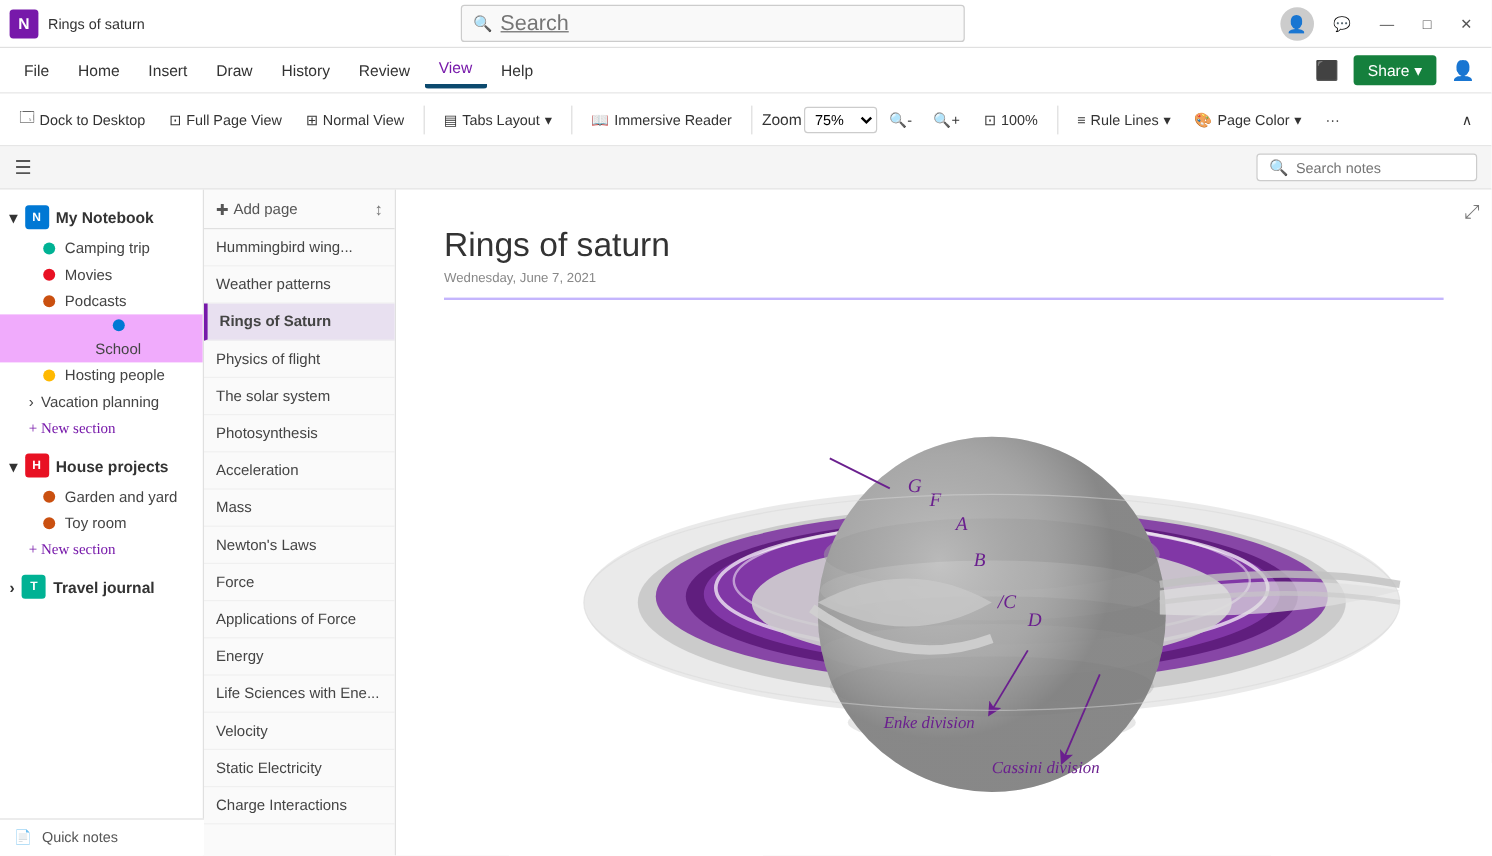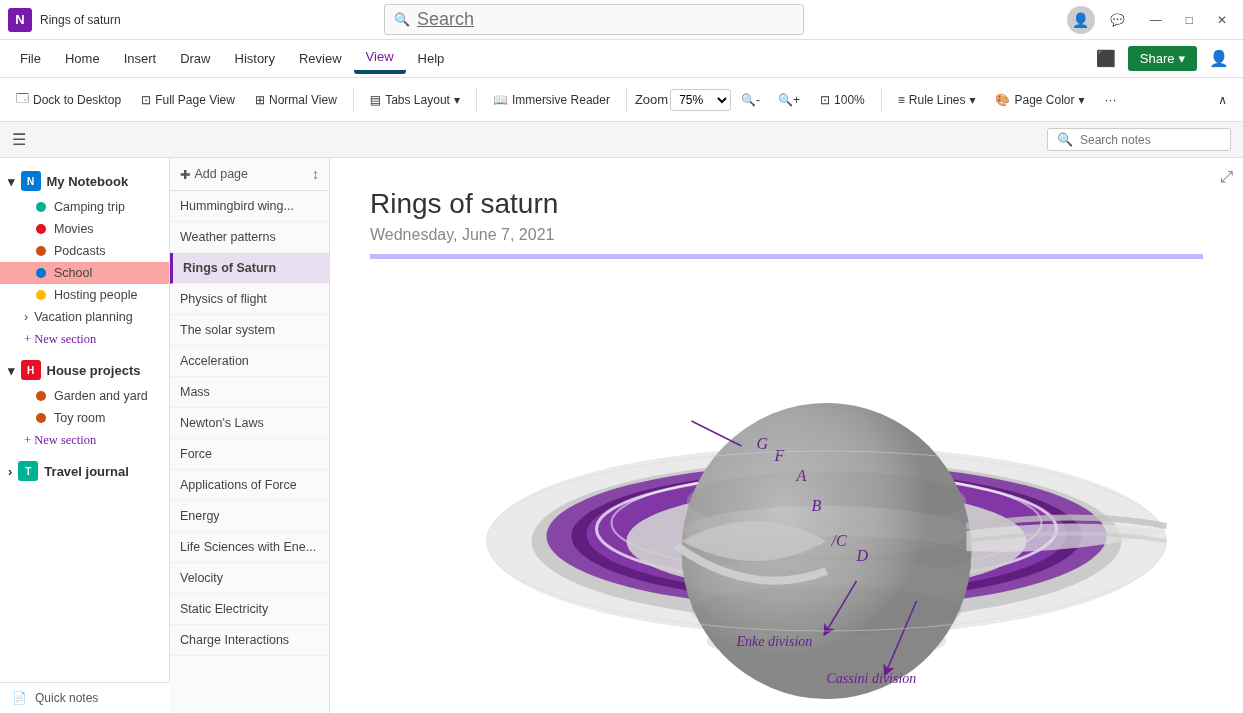--- a/index.html
+++ b/index.html
@@ -53,38 +53,38 @@
 
     
     .main-container { display: flex; height: calc(713px - 40px - 38px - 44px - 36px); }
 
     
     .sidebar { width: 170px; background: #fff; border-right: 1px solid #e0e0e0; overflow-y: auto; padding: 8px 0; flex-shrink: 0; }
     .notebook-section { margin-bottom: 4px; }
     .notebook-header { display: flex; align-items: center; gap: 6px; padding: 5px 8px; cursor: pointer; font-size: 13px; font-weight: 600; color: #333; }
     .nb-icon { width: 20px; height: 20px; border-radius: 3px; flex-shrink: 0; display: flex; align-items: center; justify-content: center; color: white; font-size: 10px; font-weight: bold; }
     .section-item { display: flex; align-items: center; gap: 8px; padding: 4px 8px 4px 36px; cursor: pointer; font-size: 12.5px; color: #444; }
-    .section-item.active { background: #fca5a5; }
+    .section-item.active { background: #f0abfc; flex-direction: column; }
     .section-dot { width: 10px; height: 10px; border-radius: 50%; flex-shrink: 0; }
     .subsection-toggle { display: flex; align-items: center; gap: 6px; padding: 4px 8px 4px 24px; cursor: pointer; font-size: 12.5px; color: #444; }
     .new-section { display: flex; align-items: center; gap: 6px; padding: 4px 8px 4px 24px; cursor: pointer; font-size: 12.5px; color: #7719aa; font-family: Liberation Serif, serif; }
     .sidebar-footer { position: absolute; bottom: 0; left: 0; width: 170px; border-top: 1px solid #e0e0e0; padding: 8px 12px; display: flex; align-items: center; gap: 8px; font-size: 12px; color: #555; cursor: pointer; background: #fff; }
 
     
     .page-list { width: 160px; background: #fafafa; border-right: 1px solid #e0e0e0; overflow-y: auto; flex-shrink: 0; }
     .page-list-header { display: flex; align-items: center; justify-content: space-between; padding: 8px 10px; border-bottom: 1px solid #e0e0e0; }
     .add-page-btn { display: flex; align-items: center; gap: 4px; font-size: 12.5px; color: #555; cursor: pointer; border: none; background: transparent; }
     .sort-btn { border: none; background: transparent; cursor: pointer; font-size: 14px; color: #777; }
     .page-item { padding: 8px 10px; cursor: pointer; font-size: 12.5px; color: #444; border-bottom: 1px solid #f0f0f0; }
     .page-item.active { background: #e8e0f0; border-left: 3px solid #7719aa; font-weight: 600; }
 
     
     .content-area { flex: 1; background: #fff; overflow-y: auto; padding: 30px 40px; position: relative; }
     .page-title { font-size: 28px; font-weight: 300; color: #333; margin-bottom: 6px; }
-    .page-date { font-size: 16px; color: #888; margin-bottom: 32px; border-bottom: 5px solid #c4b5fd; padding-bottom: 10px; }
+    .page-date { font-size: 11px; color: #888; margin-bottom: 2px; border-bottom: 2px solid #c4b5fd; padding-bottom: 10px; }
 
     
     .saturn-container { position: relative; width: 100%; height: 420px; }
     .saturn-svg { width: 100%; height: 100%; }
 
     
     .expand-btn { position: absolute; top: 10px; right: 10px; border: none; background: transparent; cursor: pointer; font-size: 16px; color: #777; }
 
     
     ::-webkit-scrollbar { width: 6px; }
@@ -274,20 +274,21 @@
         <span>✚</span>
         <span>Add page</span>
       </button>
       <button class="sort-btn">↕</button>
     </div>
     <div class="page-item">Hummingbird wing...</div>
     <div class="page-item">Weather patterns</div>
     <div class="page-item active">Rings of Saturn</div>
     <div class="page-item">Physics of flight</div>
     <div class="page-item">The solar system</div>
+    <div class="page-item">Photosynthesis</div>
     <div class="page-item">Acceleration</div>
     <div class="page-item">Mass</div>
     <div class="page-item">Newton's Laws</div>
     <div class="page-item">Force</div>
     <div class="page-item">Applications of Force</div>
     <div class="page-item">Energy</div>
     <div class="page-item">Life Sciences with Ene...</div>
     <div class="page-item">Velocity</div>
     <div class="page-item">Static Electricity</div>
     <div class="page-item">Charge Interactions</div>

